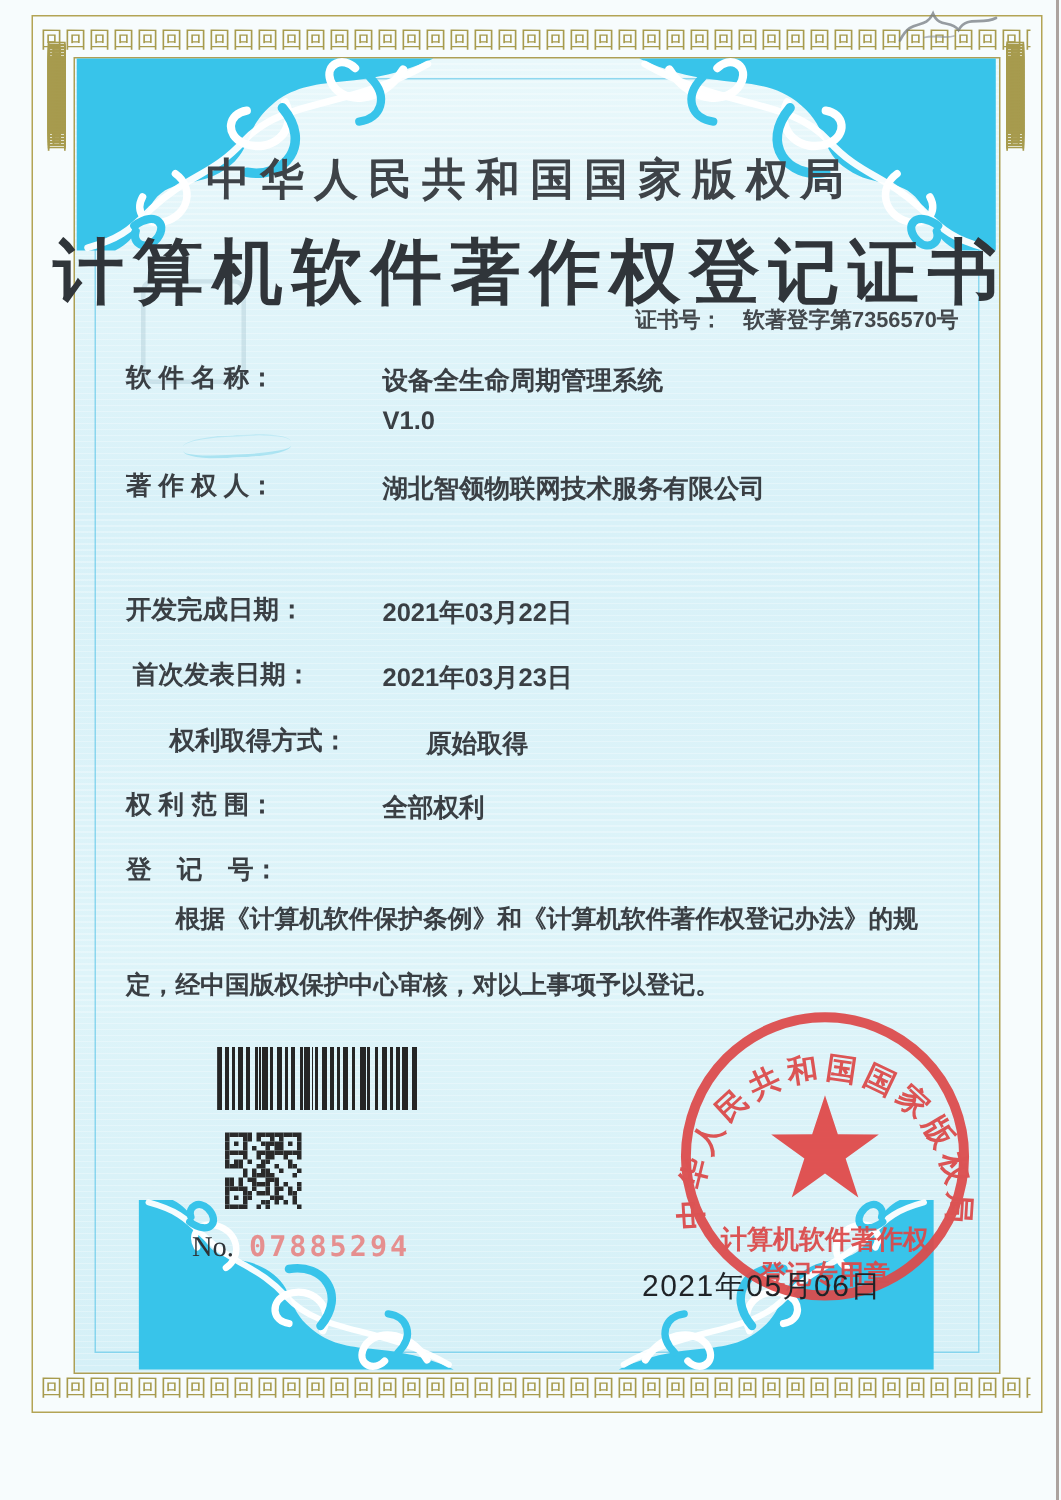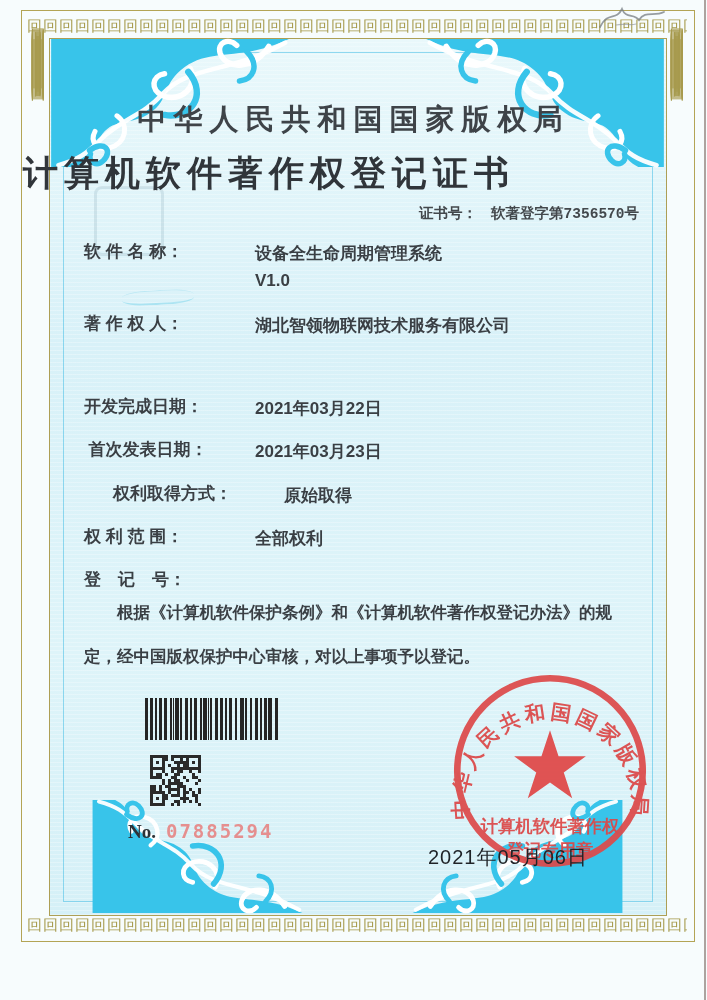--- a/index.html
+++ b/index.html
@@ -34,24 +34,24 @@
     border:1px solid rgba(70,190,230,.55);}
   
   .fl{position:absolute;overflow:visible;}
   .fl-tl{left:50px;top:39px;width:240px;height:128px;}
   .fl-tr{left:425px;top:39px;width:240px;height:128px;transform:scaleX(-1);}
   .fl-bl{left:50px;top:800px;width:295px;height:113px;transform:scaleY(-1);}
   .fl-br{left:370px;top:800px;width:295px;height:113px;transform:scale(-1,-1);}
   
   .authority{position:absolute;left:0;right:0;top:100px;text-align:center;
     font-size:29px;font-weight:700;letter-spacing:7px;color:#3e4348;}
-  .cert-title{position:absolute;left:0;right:0;top:150px;
-    font-size:35px;font-weight:700;letter-spacing:6px;color:#30353a;margin-left:23px;}
+  .cert-title{position:absolute;left:0;right:0;top:150px;text-align:center;
+    font-size:47px;font-weight:700;letter-spacing:6px;color:#30353a;}
   .certno{position:absolute;right:68px;top:204px;font-size:14.5px;font-weight:700;
-    color:#43484c;font-family:Liberation Mono, monospace;}
+    color:#43484c;font-family:Liberation Sans, sans-serif;}
   .certno .gap{display:inline-block;width:14px;}
   
   .row{position:absolute;left:84px;display:flex;align-items:flex-start;
     font-size:17px;font-weight:700;color:#3a3f44;
     font-family:"Liberation Sans","DejaVu Sans",sans-serif;gap:39px;}
   .row .lbl{width:128px;flex:0 0 auto;}
   .row .val{margin-left:4px;line-height:27px;}
   .r1{top:240px;} .r2{top:312px;} .r3{top:395px;} .r4{top:438px;text-align:center;}
   .r5{top:482px;margin-left:29px;} .r6{top:525px;} .r7{top:568px;}
   
@@ -63,21 +63,21 @@
     background-image:
       repeating-linear-gradient(90deg,#252525 0 2px,rgba(0,0,0,0) 2px 5px),
       repeating-linear-gradient(90deg,#252525 0 1px,rgba(0,0,0,0) 1px 7px),
       repeating-linear-gradient(90deg,rgba(0,0,0,0) 0 6px,#252525 6px 8px,rgba(0,0,0,0) 8px 13px);}
   .barcode:before,.barcode:after{content:"";position:absolute;top:0;bottom:0;width:3px;background:#252525;}
   .barcode:before{left:0;} .barcode:after{right:0;}
   .qr{position:absolute;left:150px;top:755px;width:51px;height:51px;
     display:grid;grid-template-columns:repeat(17,3px);grid-template-rows:repeat(17,3px);}
   .qr .c{width:3px;height:3px;} .qr .b{background:#2a2a2a;}
   .serial{position:absolute;left:128px;top:820px;font-size:19px;color:#2e3338;}
-  .serial .pfx{font-weight:700;text-align:right;}
+  .serial .pfx{font-weight:400;text-align:right;}
   .serial .num{color:#e58f8f;font-family:"DejaVu Sans Mono",monospace;
     letter-spacing:2px;margin-left:10px;font-weight:700;}
   
   .seal{position:absolute;left:448px;top:666px;width:204px;height:214px;opacity:.93;z-index:5;}
   .issue-date{position:absolute;left:428px;top:844px;font-size:20px;font-weight:400;
     color:#1f2327;letter-spacing:1px;z-index:6;
     font-family:"Liberation Sans","DejaVu Sans",sans-serif;}
   
   .scribble{position:absolute;left:596px;top:3px;width:72px;height:30px;z-index:3;}
   .emboss{position:absolute;left:94px;top:186px;width:64px;height:64px;

